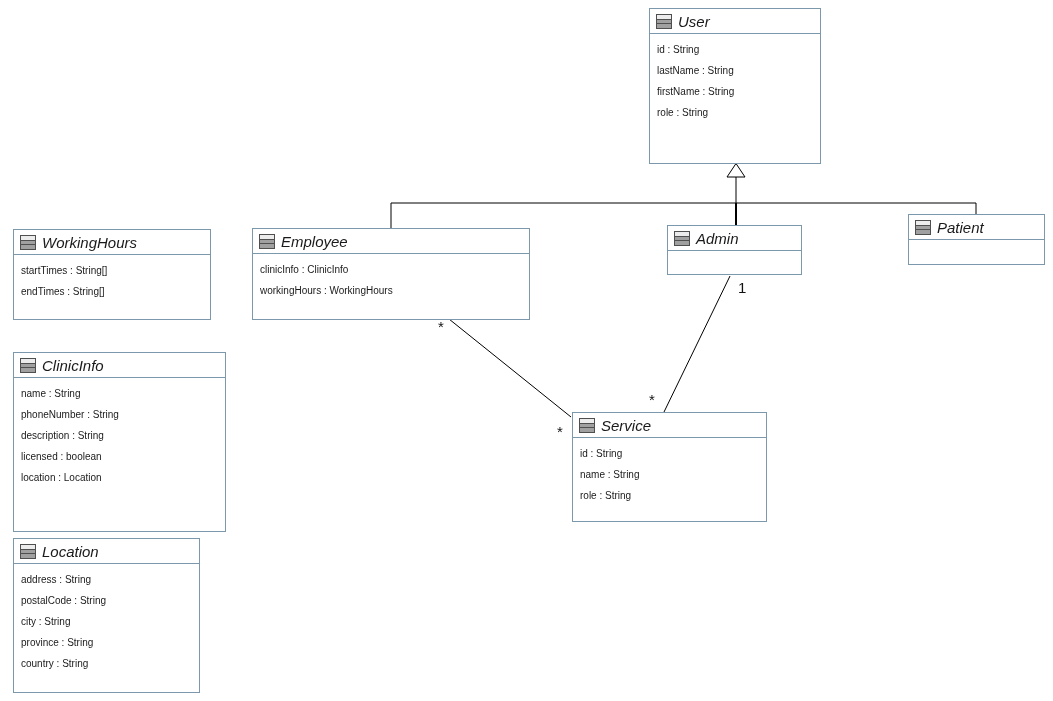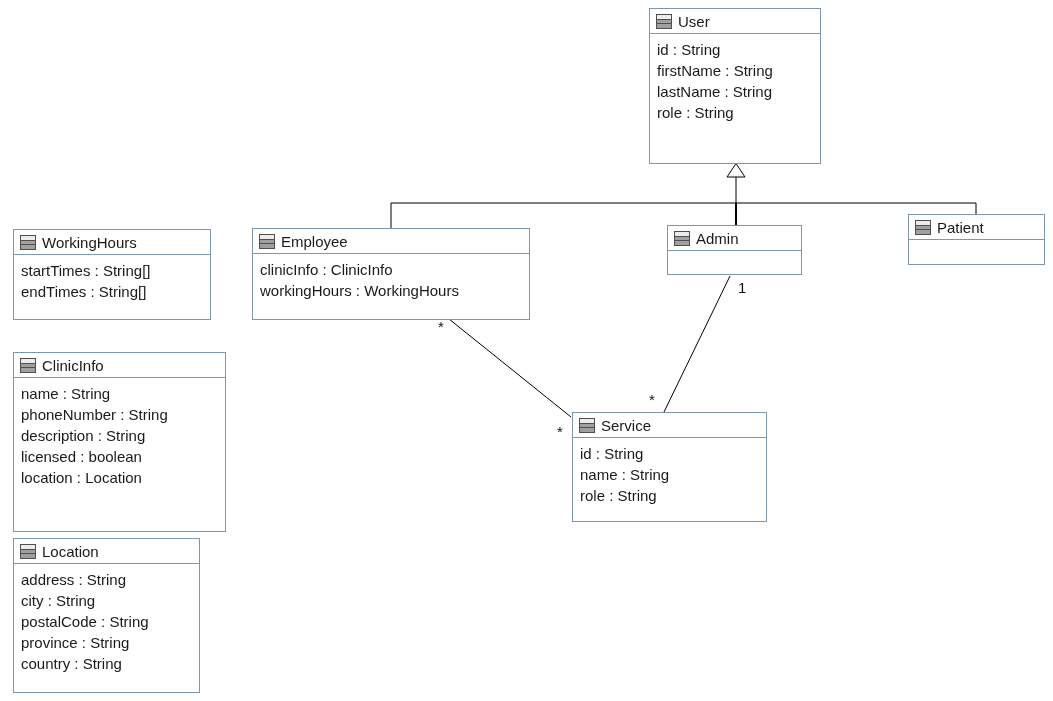--- a/index.html
+++ b/index.html
@@ -9,33 +9,33 @@
     font-family:"Liberation Sans", sans-serif;
     color:#1a1a1a;
   }
   svg.edges { position:absolute; left:0; top:0; width:1053px; height:701px; }
   .uml-class {
     position:absolute; background:#ffffff;
     border:1px solid #7b98ad; box-sizing:border-box;
   }
   .uml-header {
     height:25px; border-bottom:1px solid #7b98ad;
-    display:flex; align-items:center; padding:0 6px; box-sizing:border-box;
+    display:flex; align-items:center; padding:0 6px; box-sizing:border-box;font-style:italic;
   }
   .class-icon {
     flex:none; width:16px; height:15px; margin-right:6px;
     border:1px solid #4f4f4f; box-sizing:border-box;
     background:linear-gradient(to bottom,
       #ececec 0 30%, #4f4f4f 30% 40%,
       #a0a0a0 40% 63%, #4f4f4f 63% 73%,
       #a0a0a0 73% 100%);
   }
   .uml-title { font-size:15px; white-space:nowrap; }
   .uml-attrs { padding:5px 7px 0 7px; }
-  .uml-attr { font-size:15px; line-height:21px; white-space:nowrap; }
+  .uml-attr { font-size:10px; line-height:21px; white-space:nowrap; }
   .mult { position:absolute; font-size:15px; line-height:1; color:#111; }
 </style>
 </head>
 <body>
 
 <div class="canvas">
 
   <svg class="edges">
 
     <polygon points="736,163.5 727,177 745,177" fill="#ffffff" stroke="#000000" stroke-width="1"></polygon>
@@ -49,22 +49,22 @@
     <line x1="730" y1="276" x2="664" y2="412" stroke="#000000" stroke-width="1"></line>
   </svg>
 
   <div class="uml-class" style="left:649px; top:8px; width:172px; height:156px;">
     <div class="uml-header">
       <span class="class-icon"></span>
       <span class="uml-title">User</span>
     </div>
     <div class="uml-attrs">
         <div class="uml-attr">id : String</div>
+        <div class="uml-attr">lastName : String</div>
         <div class="uml-attr">firstName : String</div>
-        <div class="uml-attr">lastName : String</div>
         <div class="uml-attr">role : String</div>
       </div>
   </div>
 
   <div class="uml-class" style="left:13px; top:229px; width:198px; height:91px;">
     <div class="uml-header">
       <span class="class-icon"></span>
       <span class="uml-title">WorkingHours</span>
     </div>
     <div class="uml-attrs">
@@ -114,22 +114,22 @@
       </div>
   </div>
 
   <div class="uml-class" style="left:13px; top:538px; width:187px; height:155px;">
     <div class="uml-header">
       <span class="class-icon"></span>
       <span class="uml-title">Location</span>
     </div>
     <div class="uml-attrs">
         <div class="uml-attr">address : String</div>
+        <div class="uml-attr">postalCode : String</div>
         <div class="uml-attr">city : String</div>
-        <div class="uml-attr">postalCode : String</div>
         <div class="uml-attr">province : String</div>
         <div class="uml-attr">country : String</div>
       </div>
   </div>
 
   <div class="uml-class" style="left:572px; top:412px; width:195px; height:110px;">
     <div class="uml-header">
       <span class="class-icon"></span>
       <span class="uml-title">Service</span>
     </div>

